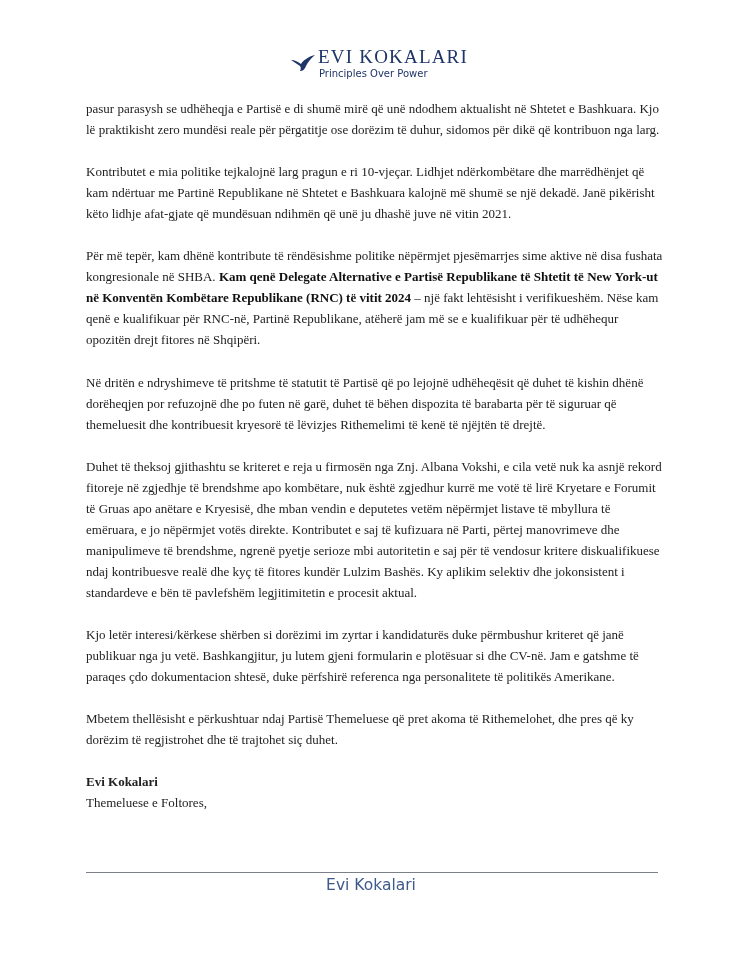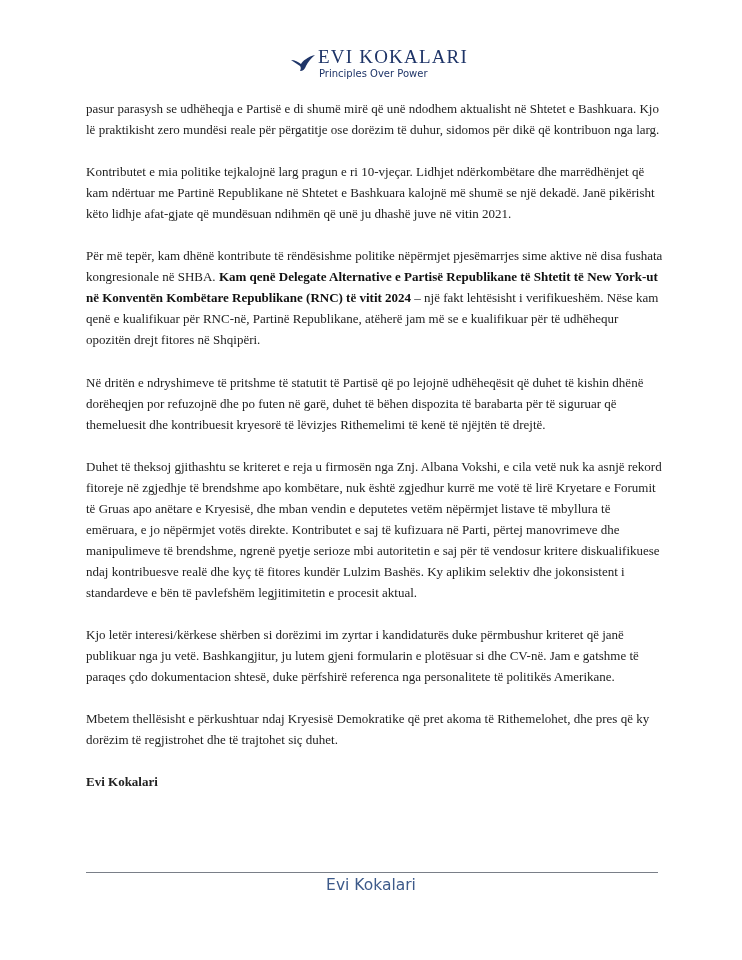--- a/index.html
+++ b/index.html
@@ -45,21 +45,22 @@
 </div>
 
 <div class="body-text">
   <div id="paragraphs">
       <p><span>pasur parasysh se udhëheqja e Partisë e di shumë mirë që unë ndodhem aktualisht në Shtetet e Bashkuara. Kjo lë praktikisht zero mundësi reale për përgatitje ose dorëzim të duhur, sidomos për dikë që kontribuon nga larg.</span></p>
       <p><span>Kontributet e mia politike tejkalojnë larg pragun e ri 10-vjeçar. Lidhjet ndërkombëtare dhe marrëdhënjet që kam ndërtuar me Partinë Republikane në Shtetet e Bashkuara kalojnë më shumë se një dekadë. Janë pikërisht këto lidhje afat-gjate që mundësuan ndihmën që unë ju dhashë juve në vitin 2021.</span></p>
       <p><span>Për më tepër, kam dhënë kontribute të rëndësishme politike nëpërmjet pjesëmarrjes sime aktive në disa fushata kongresionale në SHBA. </span><b>Kam qenë Delegate Alternative e Partisë Republikane të Shtetit të New York-ut në Konventën Kombëtare Republikane (RNC) të vitit 2024</b><span> – një fakt lehtësisht i verifikueshëm. Nëse kam qenë e kualifikuar për RNC-në, Partinë Republikane, atëherë jam më se e kualifikuar për të udhëhequr opozitën drejt fitores në Shqipëri.</span></p>
       <p><span>Në dritën e ndryshimeve të pritshme të statutit të Partisë që po lejojnë udhëheqësit që duhet të kishin dhënë dorëheqjen por refuzojnë dhe po futen në garë, duhet të bëhen dispozita të barabarta për të siguruar që themeluesit dhe kontribuesit kryesorë të lëvizjes Rithemelimi të kenë të njëjtën të drejtë.</span></p>
       <p><span>Duhet të theksoj gjithashtu se kriteret e reja u firmosën nga Znj. Albana Vokshi, e cila vetë nuk ka asnjë rekord fitoreje në zgjedhje të brendshme apo kombëtare, nuk është zgjedhur kurrë me votë të lirë Kryetare e Forumit të Gruas apo anëtare e Kryesisë, dhe mban vendin e deputetes vetëm nëpërmjet listave të mbyllura të emëruara, e jo nëpërmjet votës direkte. Kontributet e saj të kufizuara në Parti, përtej manovrimeve dhe manipulimeve të brendshme, ngrenë pyetje serioze mbi autoritetin e saj për të vendosur kritere diskualifikuese ndaj kontribuesve realë dhe kyç të fitores kundër Lulzim Bashës. Ky aplikim selektiv dhe jokonsistent i standardeve e bën të pavlefshëm legjitimitetin e procesit aktual.</span></p>
       <p><span>Kjo letër interesi/kërkese shërben si dorëzimi im zyrtar i kandidaturës duke përmbushur kriteret që janë publikuar nga ju vetë. Bashkangjitur, ju lutem gjeni formularin e plotësuar si dhe CV-në.  Jam e gatshme të paraqes çdo dokumentacion shtesë, duke përfshirë referenca nga personalitete të politikës Amerikane.</span></p>
-      <p><span>Mbetem thellësisht e përkushtuar ndaj Kryesisë Demokratike që pret akoma të Rithemelohet, dhe pres që ky dorëzim të regjistrohet dhe të trajtohet siç duhet.</span></p>
+      <p><span>Mbetem thellësisht e përkushtuar ndaj Partisë Themeluese që pret akoma të Rithemelohet, dhe pres që ky dorëzim të regjistrohet dhe të trajtohet siç duhet.</span></p>
     </div>
   <div class="signature-block">
     <div class="sig-name">Evi Kokalari</div>
+    <div>Themeluese e Foltores,</div>
   </div>
 </div>
 
 <div class="footer-rule"></div>
 <div class="footer-name">Evi Kokalari</div>
 
 </body></html>

